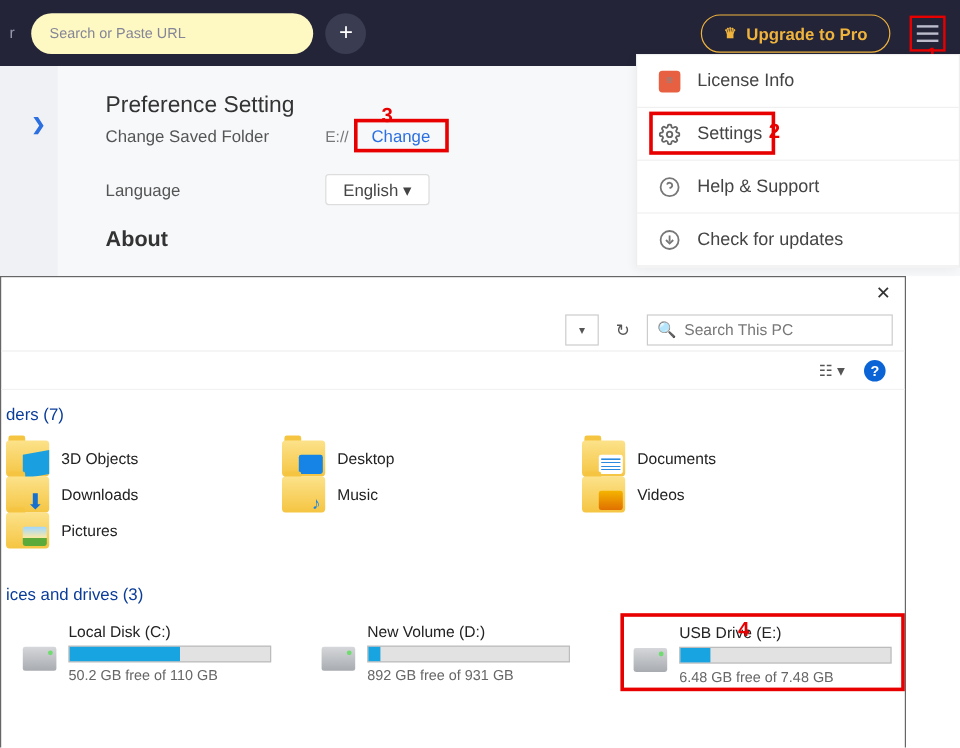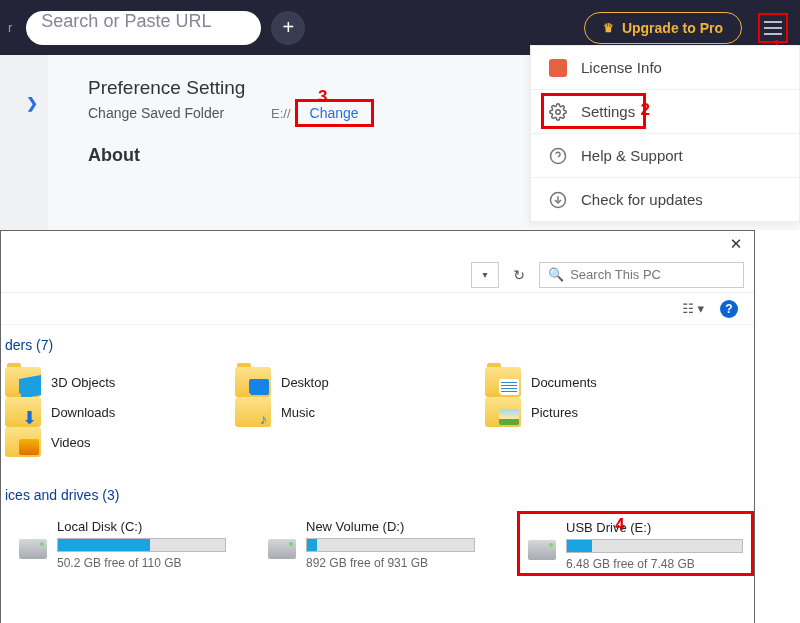--- a/index.html
+++ b/index.html
@@ -1,21 +1,21 @@
 <!DOCTYPE html>
 <html><head>
 <meta charset="utf-8">
 <style>
   * { box-sizing: border-box; margin: 0; padding: 0; }
   body { font-family: "Segoe UI", Arial, sans-serif; background: #fff; width: 800px; height: 623px; overflow: hidden; position: relative; }
 
   
   .topbar { height: 55px; background: #232438; display: flex; align-items: center; padding: 0 12px 0 8px; gap: 10px; }
   .topbar .r-label { color: #9a9ab0; font-size: 13px; margin-right: 4px; }
-  .searchbox { flex: 0 0 235px; height: 34px; background: #ffffff; border-radius: 17px; display: flex; align-items: flex-start; padding: 0 15px; color: #858598; font-size: 18px; }
+  .searchbox { flex: 0 0 235px; height: 34px; background: #fef9c3; border-radius: 17px; display: flex; align-items: center; padding: 0 15px; color: #858598; font-size: 12px; }
   .plusbtn { width: 34px; height: 34px; border-radius: 50%; background: #3a3c52; color: #fff; display: flex; align-items: center; justify-content: center; font-size: 20px; font-weight: 300; }
   .spacer { flex: 1; }
   .upgrade { height: 32px; border: 1px solid #f0b33c; border-radius: 16px; padding: 0 18px; display: flex; align-items: center; gap: 8px; color: #f0b33c; font-size: 14px; font-weight: 600; }
   .crown { color: #f0b33c; font-size: 12px; }
   .hamburger-wrap { width: 30px; height: 30px; border: 2px solid #e80000; display: flex; align-items: center; justify-content: center; margin-left: 6px; }
   .hamburger { width: 18px; height: 14px; display: flex; flex-direction: column; justify-content: space-between; }
   .hamburger span { height: 2px; background: #bcbccc; display: block; }
   .ann1 { position: absolute; top: 38px; left: 772px; color: #e80000; font-size: 16px; font-weight: 600; }
 
   
@@ -155,20 +155,24 @@
   <div class="pref-panel">
     <div class="pref-title">Preference Setting</div>
     <span class="ann3">3</span>
     <div class="pref-row">
       <span class="pref-label">Change Saved Folder</span>
       <span class="pref-val">E://</span>
       <span class="change-wrap">
         <span class="change-link">Change</span>
       </span>
     </div>
+    <div class="pref-row">
+      <span class="pref-label">Language</span>
+      <span class="lang-select">English ▾</span>
+    </div>
     <div class="about-title">About</div>
   </div>
 </div>
 
 <div class="explorer">
   <div class="ex-title">
     <span class="close-x">✕</span>
   </div>
   <div class="addr-row">
     <div class="addr-flex"></div>
@@ -228,31 +232,31 @@
           <div class="fold-tab"></div>
           <div class="fold-base"></div>
           <span class="note">♪</span>
         </div>
       <span>Music</span>
     </div>
     <div class="folder-item">
       <div class="fold-icon">
           <div class="fold-tab"></div>
           <div class="fold-base"></div>
+          <div class="vid-icon"></div>
+        </div>
+      <span>Videos</span>
+    </div>
+    <div class="folder-item">
+      <div class="fold-icon">
+          <div class="fold-tab"></div>
+          <div class="fold-base"></div>
           <div class="thumb pic"></div>
         </div>
       <span>Pictures</span>
-    </div>
-    <div class="folder-item">
-      <div class="fold-icon">
-          <div class="fold-tab"></div>
-          <div class="fold-base"></div>
-          <div class="vid-icon"></div>
-        </div>
-      <span>Videos</span>
     </div>
   </div>
 
   <div class="section-head" style="margin-top:18px">ices and drives (3)</div>
   <div class="drives-row">
     <div class="drive">
       <div class="drive-icon"></div>
       <div class="drive-info">
         <div class="drive-name">Local Disk (C:)</div>
         <div class="bar">

